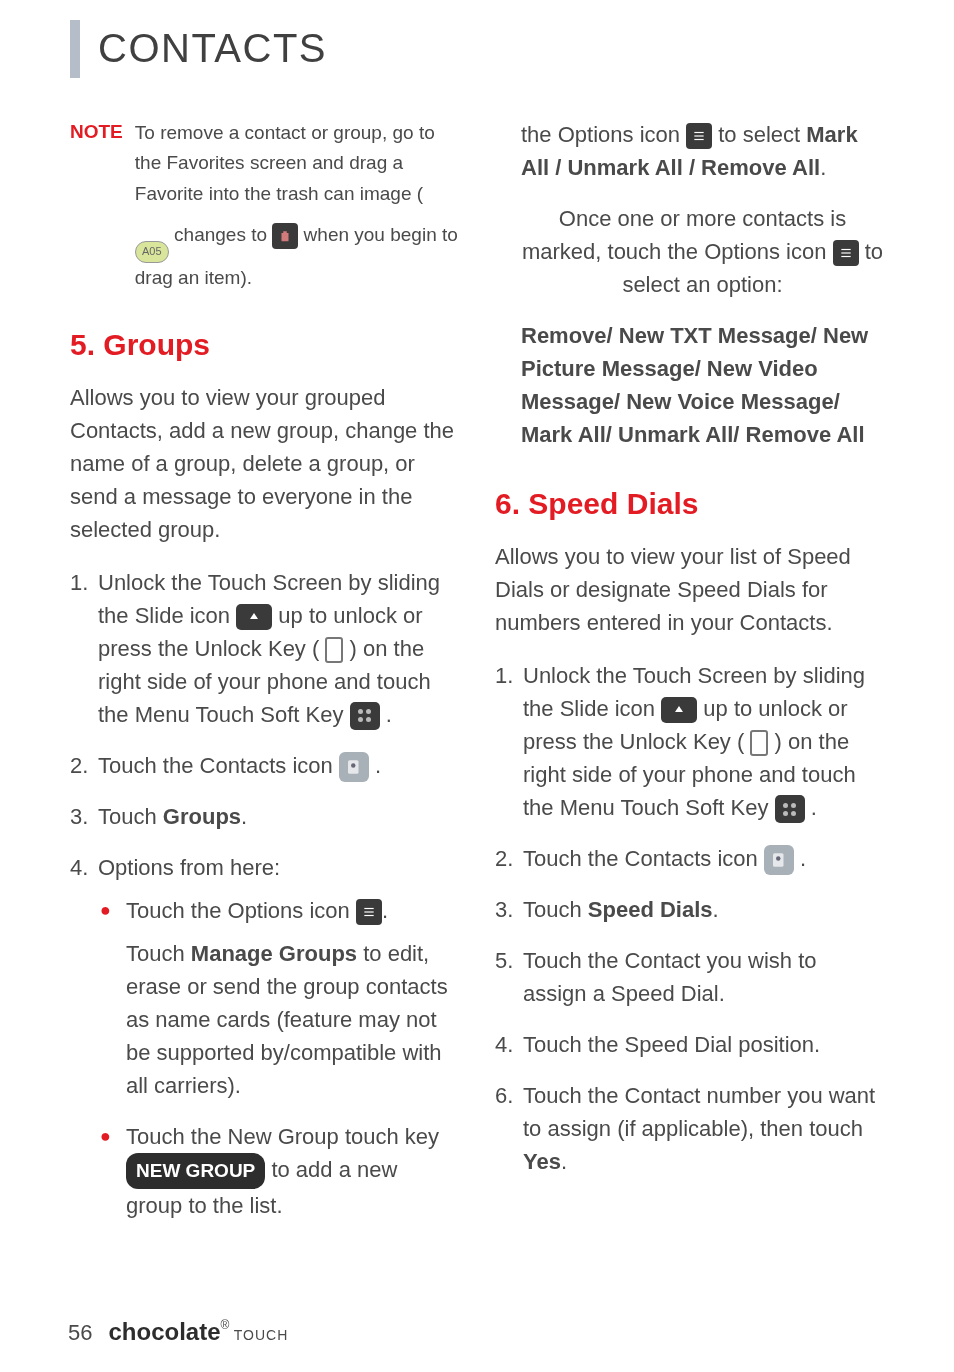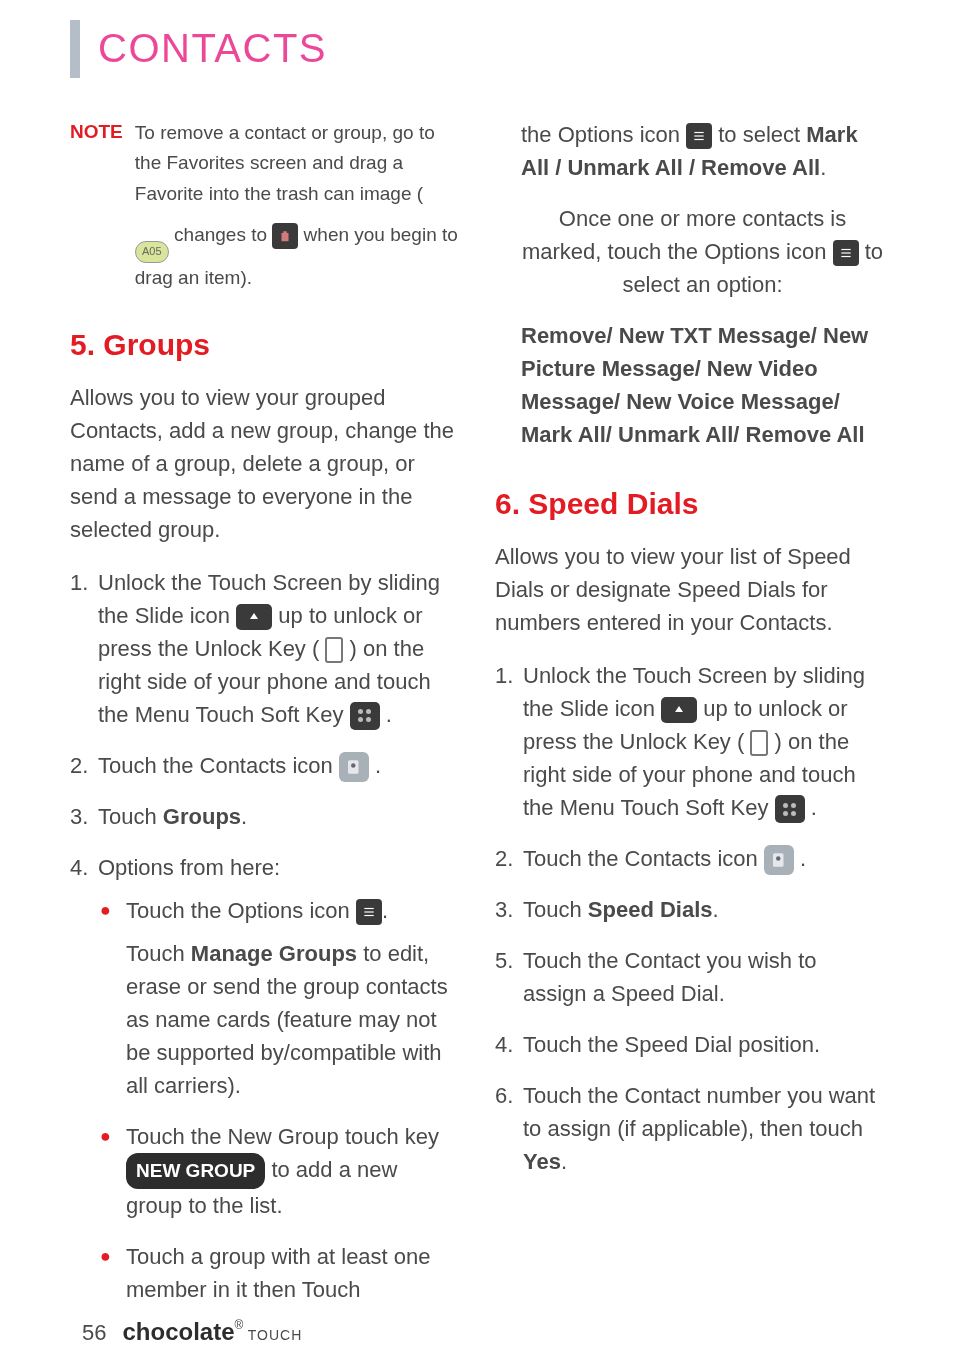--- a/index.html
+++ b/index.html
@@ -24,21 +24,21 @@
     }
     .header-accent {
       width: 10px;
       height: 58px;
       background: #b5bdc8;
       margin-right: 18px;
     }
     .page-title {
       font-size: 40px;
       font-weight: 300;
-      color: #ec4899;
+      color: #404040;
       letter-spacing: 1.5px;
       font-family: 'Segoe UI Light', 'Segoe UI', sans-serif;
       padding-top: 6px;
     }
     .columns {
       display: flex;
       gap: 36px;
     }
     .col {
       flex: 1;
@@ -173,21 +173,21 @@
       color: #fff;
       padding: 4px 10px;
       font-weight: 700;
       font-size: 19px;
       border-radius: 12px;
       vertical-align: middle;
     }
     .footer {
       position: absolute;
       bottom: 26px;
-      left: 82px;
+      left: 68px;
       display: flex;
       align-items: baseline;
       gap: 16px;
     }
     .page-num {
       font-size: 22px;
       color: #4a4a4a;
     }
     .brand {
       font-family: 'Brush Script MT', cursive, sans-serif;
@@ -295,23 +295,20 @@
             </span><span>.</span>
             <div style="margin-top:10px">
               <span>Touch </span><span class="bold">Manage Groups</span><span> to edit, erase or send the group contacts as name cards (feature may not be supported by/compatible with all carriers).</span>
             </div>
           </li>
           <li>
             <span>Touch the New Group touch key </span>
             <span class="new-group-btn">NEW GROUP</span>
             <span> to add a new group to the list.</span>
           </li>
-          <li>
-            <span>Touch a group with at least one member in it then Touch</span>
-          </li>
         </ul>
       </li>
     </ol>
 
   </div>
 
   <div class="col">
 
     <div class="continuation" style="padding-left:26px;">
       <span>the Options icon </span>

